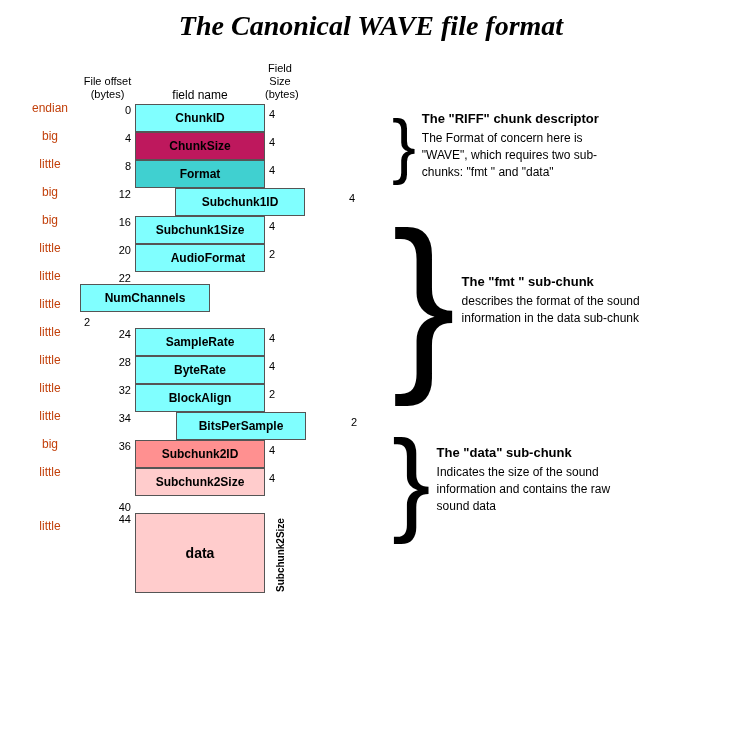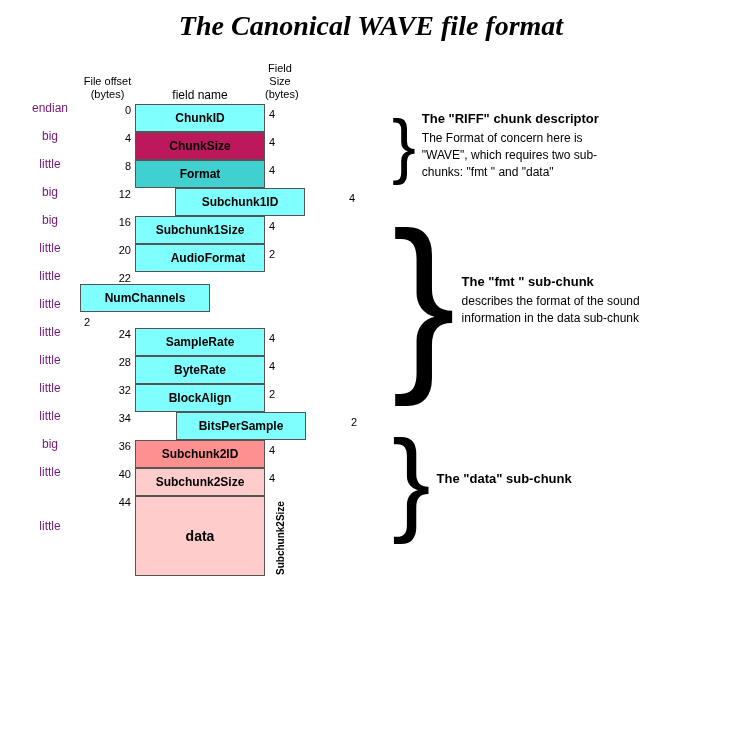--- a/index.html
+++ b/index.html
@@ -23,21 +23,21 @@
       align-items: flex-start;
       gap: 0;
     }
     .endian-col {
       width: 60px;
       display: flex;
       flex-direction: column;
       align-items: center;
       padding-top: 40px;
       font-size: 12px;
-      color: #701a75;
+      color: #c2410c;
     }
     .endian-col .col-header {
       font-size: 12px;
       margin-bottom: 0;
       text-align: center;
     }
     .endian-label {
       font-size: 12px;
       line-height: 1;
     }
@@ -143,21 +143,21 @@
           <div style="width: 55px; font-size: 11px; text-align: right; padding-right: 4px; padding-top: 0px; display: flex; align-items: flex-start; justify-content: flex-end;">34</div>
           <div style="width: 130px; height: 28px; border: 1px solid rgb(85, 85, 85); background-color: rgb(128, 255, 255); display: flex; align-items: center; justify-content: center; font-weight: bold; font-size: 12px; font-family: Arial, sans-serif; position: relative;">BitsPerSample</div>
           <div style="width: 30px; font-size: 11px; padding-left: 4px; display: flex; align-items: flex-start; padding-top: 4px;">2</div>
         </div>
         <div style="display: flex; flex-direction: row; align-items: stretch;">
           <div style="width: 55px; font-size: 11px; text-align: right; padding-right: 4px; padding-top: 0px; display: flex; align-items: flex-start; justify-content: flex-end;">36</div>
           <div style="width: 130px; height: 28px; border: 1px solid rgb(85, 85, 85); background-color: rgb(255, 144, 144); display: flex; align-items: center; justify-content: center; font-weight: bold; font-size: 12px; font-family: Arial, sans-serif; position: relative;">Subchunk2ID</div>
           <div style="width: 30px; font-size: 11px; padding-left: 4px; display: flex; align-items: flex-start; padding-top: 4px;">4</div>
         </div>
         <div style="display: flex; flex-direction: row; align-items: stretch;">
-          <div style="width: 55px; font-size: 11px; text-align: right; padding-right: 4px; padding-top: 0px; display: flex; align-items: flex-start; justify-content: flex-end;">40</div>
+          <div style="width: 55px; font-size: 11px; text-align: right; padding-right: 4px; padding-top: 0px; display: flex; align-items: flex-start; justify-content: flex-end; margin-top: 33px;">40</div>
           <div style="width: 130px; height: 28px; border: 1px solid rgb(85, 85, 85); background-color: rgb(255, 204, 204); display: flex; align-items: center; justify-content: center; font-weight: bold; font-size: 12px; font-family: Arial, sans-serif; position: relative;">Subchunk2Size</div>
           <div style="width: 30px; font-size: 11px; padding-left: 4px; display: flex; align-items: flex-start; padding-top: 4px;">4</div>
         </div>
         <div style="display: flex; flex-direction: row; align-items: stretch;">
           <div style="width: 55px; font-size: 11px; text-align: right; padding-right: 4px; padding-top: 0px; display: flex; align-items: flex-start; justify-content: flex-end;">44</div>
           <div style="width: 130px; height: 80px; border: 1px solid rgb(85, 85, 85); background-color: rgb(255, 204, 204); display: flex; align-items: center; justify-content: center; font-weight: bold; font-size: 14px; font-family: Arial, sans-serif; position: relative;">data<div style="writing-mode: vertical-rl; transform: rotate(180deg); font-size: 10px; position: absolute; right: -22px; top: 0px; height: 100%; display: flex; align-items: center; color: rgb(0, 0, 0);">Subchunk2Size</div></div>
           <div style="width: 30px; font-size: 11px; padding-left: 4px; display: flex; align-items: flex-start; padding-top: 4px;"></div>
         </div>
       </div>
   </div>
@@ -174,16 +174,17 @@
         <div style="font-size: 190.4px; line-height: 1; margin-right: 6px; display: flex; align-items: center; height: 100%; color: rgb(0, 0, 0);">}</div>
         <div style="display: flex; flex-direction: column; justify-content: center; height: 100%;">
           <div style="font-weight: bold; font-size: 13px; margin-bottom: 4px;">The "fmt " sub-chunk</div>
           <div style="font-size: 12px; max-width: 195px; line-height: 1.4;">describes the format of the sound information in the data sub-chunk</div>
         </div>
       </div>
       <div style="display: flex; flex-direction: row; align-items: flex-start; height: 136px;">
         <div style="font-size: 115.6px; line-height: 1; margin-right: 6px; display: flex; align-items: center; height: 100%; color: rgb(0, 0, 0);">}</div>
         <div style="display: flex; flex-direction: column; justify-content: center; height: 100%;">
           <div style="font-weight: bold; font-size: 13px; margin-bottom: 4px;">The "data" sub-chunk</div>
+          <div style="font-size: 12px; max-width: 195px; line-height: 1.4;">Indicates the size of the sound information and contains the raw sound data</div>
         </div>
       </div>
     </div>
 </div>
 
 </body></html>

